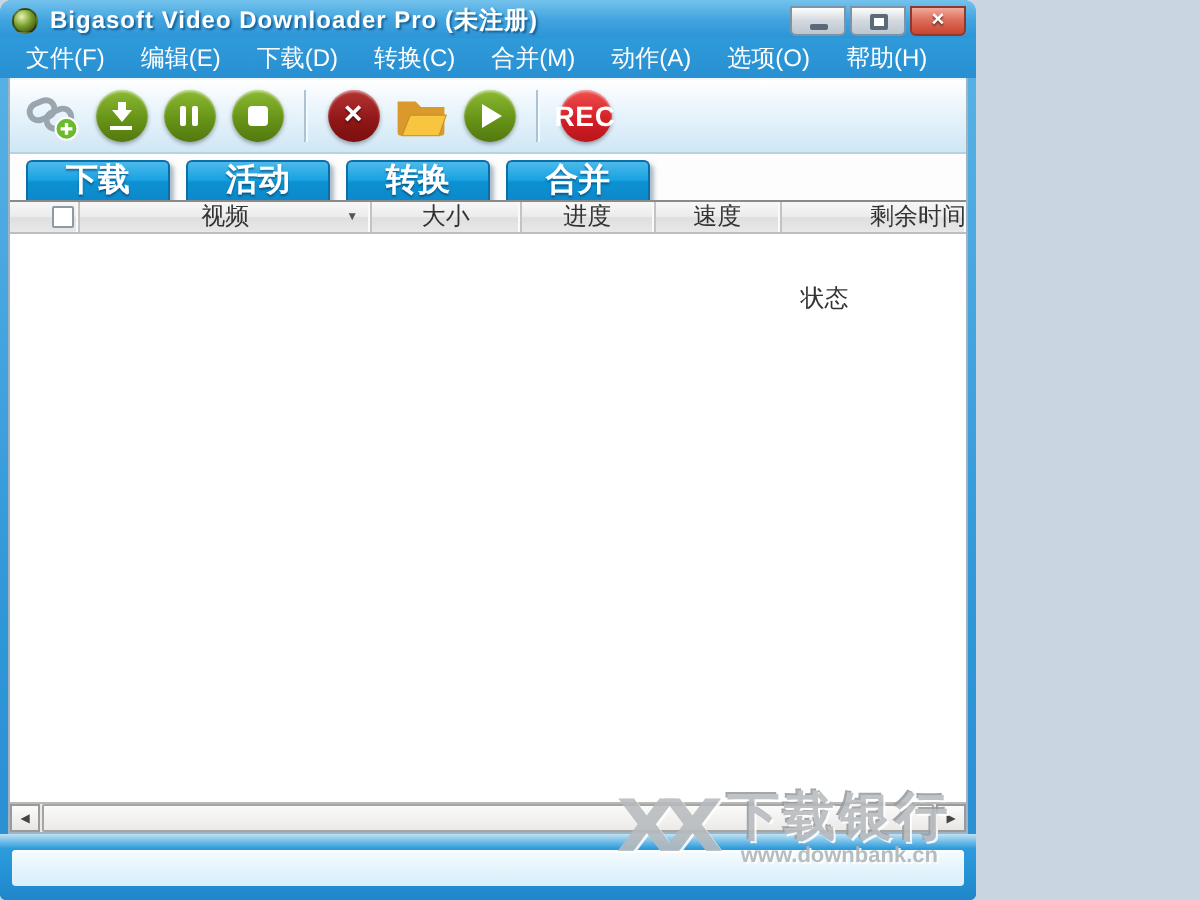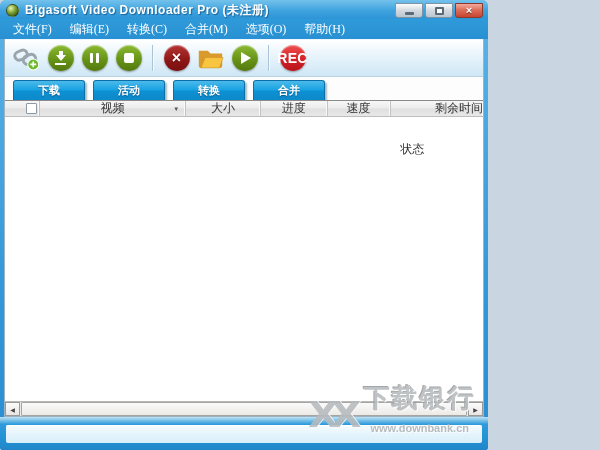--- a/index.html
+++ b/index.html
@@ -22,21 +22,21 @@
              display:flex; align-items:center; justify-content:center;
              background:linear-gradient(#fdfdfd,#d3d9df 50%,#bcc6cf); cursor:pointer; }
   .win-btn .glyph-min { width:9px; height:3px; background:#5a6a78; border-radius:1px; margin-top:5px; }
   .win-btn .glyph-max { width:9px; height:8px; border:2px solid #5a6a78; border-radius:1px; background:#fff; }
   .win-btn-close { background:linear-gradient(#f3a99b,#dd6f5c 45%,#c8442e); border-color:#8c3a2c; }
   .win-btn-close .glyph-x { color:#fff; font-size:11px; font-weight:bold; line-height:11px;
                             text-shadow:0 1px 1px rgba(0,0,0,.5); }
 
   
   .menubar { height:20px; display:flex; align-items:center; padding:0 4px;
-             background:linear-gradient(#2f9ada,#2890d2);font-family:Liberation Serif, serif; }
+             background:linear-gradient(#2f9ada,#2890d2); }
   .menu-item { color:#fff; font-size:12px; padding:2px 9px; white-space:nowrap; cursor:default; }
 
   
   .client { flex:1; margin:0 4px; background:#fff; display:flex; flex-direction:column;
             border:1px solid #9fb4c2; border-top:none; }
 
   
   .toolbar { height:38px; display:flex; align-items:center; gap:7px; padding:0 8px;
              background:linear-gradient(#ffffff,#eaf5fc 40%,#cfe7f5);
              border-top:1px solid #eef7fd; border-bottom:1px solid #b9d2e2; }
@@ -61,21 +61,21 @@
   .glyph-play { width:0; height:0; border-top:6px solid transparent; border-bottom:6px solid transparent;
                 border-left:10px solid #fff; margin-left:3px; }
   .glyph-rec { color:#fff; font-size:14px; font-weight:bold; letter-spacing:.3px; }
   .tool-sep { width:1px; height:26px; background:#aac4d4; box-shadow:1px 0 0 #f4fafd; margin:0 3px; flex:0 0 auto; }
 
   
   .tabsrow { height:23px; background:#fdfdfd; display:flex; align-items:flex-end; gap:8px; padding:2px 8px 0; }
   .tab { width:72px; height:20px; border-radius:3px 3px 0 0; border:1px solid #0c6ea6;
          border-bottom:none; box-shadow:2px 2px 2px rgba(20,60,90,.35);
          background:linear-gradient(#4cb9ea,#17a2e2 48%,#0d91d3 52%,#0c89ca);
-         color:#fff; font-size:11px; font-weight:bold; display:flex; align-items:center;
+         color:#fff; font-size:16px; font-weight:bold; display:flex; align-items:center;
          justify-content:center; cursor:pointer; text-shadow:0 1px 1px rgba(0,40,80,.5); }
 
   
   .table-header { height:17px; display:flex; align-items:stretch;
                   background:linear-gradient(#f7f7f7,#ececec 48%,#dfdfdf 52%,#e8e8e8);
                   border-top:1px solid #8a8a8a; border-bottom:1px solid #bdbdbd;
                   font-size:12px; color:#333;padding-left:15px; }
   .th { display:flex; align-items:center; justify-content:center; border-right:1px solid #c3c3c3;
         box-shadow:inset -1px 0 0 #fafafa; white-space:nowrap; cursor:default; position:relative; }
   .th-check { width:24px; justify-content:flex-start; padding-left:6px; }
@@ -109,21 +109,21 @@
 
   
   .watermark { position:absolute; right:2px; bottom:16px; width:178px; height:52px; display:flex;
                align-items:flex-end; pointer-events:none; opacity:.88; }
   .wm-logo { font-family:"DejaVu Sans", sans-serif; font-weight:bold; font-size:40px; line-height:40px;
              color:#b7bbbe; letter-spacing:-8px; text-shadow:1px 1px 0 #fff; transform:scaleY(.9);
              margin-right:10px; }
   .wm-right { display:flex; flex-direction:column; align-items:center; }
   .wm-title { font-size:26px; line-height:26px; font-weight:bold; color:#b7bbbe;
               letter-spacing:2px; text-shadow:1px 1px 0 #fff, -1px -1px 0 #989c9f; }
-  .wm-url { font-size:11px; font-weight:bold; color:#b0b4b7; margin-top:11px;
+  .wm-url { font-size:11px; font-weight:bold; color:#b0b4b7; margin-top:1px;
             text-shadow:1px 1px 0 #fff; }
 </style>
 </head>
 <body>
 
 <div class="window">
 
   <div class="titlebar">
     <div class="app-icon"></div>
     <div class="title-text">Bigasoft Video Downloader Pro (未注册)</div>
@@ -136,22 +136,24 @@
         </div>
       <div class="win-btn win-btn-close">
           <span class="glyph-x">×</span>
         </div>
     </div>
   </div>
 
   <div class="menubar">
     <div class="menu-item">文件(F)</div>
     <div class="menu-item">编辑(E)</div>
+    <div class="menu-item">下载(D)</div>
     <div class="menu-item">转换(C)</div>
     <div class="menu-item">合并(M)</div>
+    <div class="menu-item">动作(A)</div>
     <div class="menu-item">选项(O)</div>
     <div class="menu-item">帮助(H)</div>
   </div>
 
   <div class="client">
 
     <div class="toolbar">
       <button class="tool-btn" title="">
         <svg width="30" height="27" viewBox="0 0 32 28">
           <g fill="none" stroke="#9aa6ae" stroke-width="3.5">

